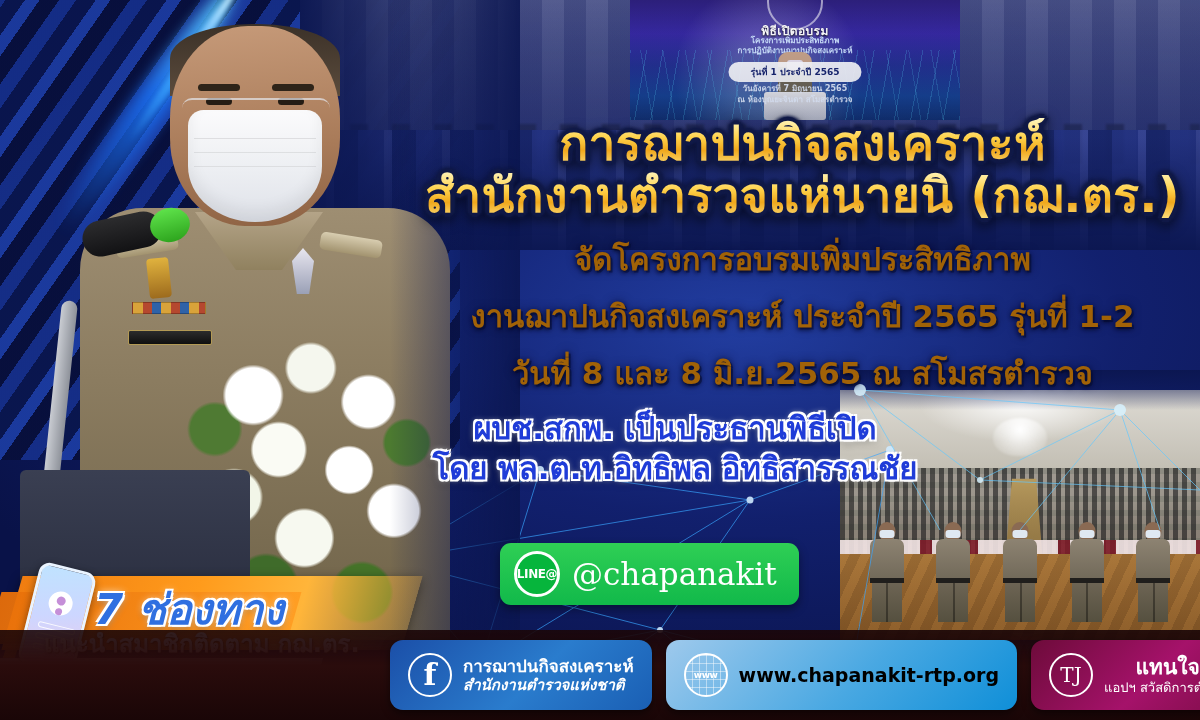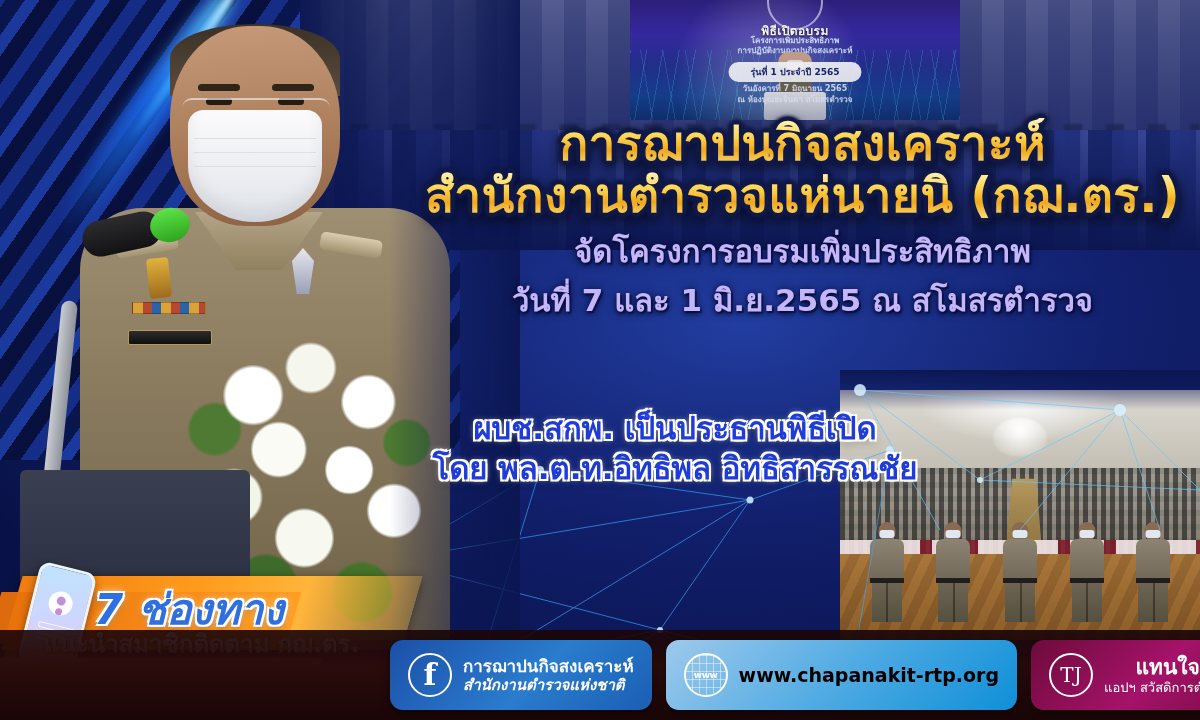--- a/index.html
+++ b/index.html
@@ -208,21 +208,21 @@
   
   .headline{ position:absolute; left:415px; top:118px; width:775px; text-align:center; }
   .h-gold{
     font-size:48px; line-height:1.08; font-weight:bold; letter-spacing:.3px;
     color:#ffd24a;
     background:linear-gradient(180deg,#fff6c2 0%,#ffd24a 38%,#f0a81c 62%,#ffe98e 100%);
     -webkit-background-clip:text; background-clip:text; -webkit-text-fill-color:transparent;
     filter:drop-shadow(0 0 2px #10163f) drop-shadow(2px 2px 0 #111a48) drop-shadow(-2px -2px 0 #111a48)
            drop-shadow(2px -2px 0 #111a48) drop-shadow(-2px 2px 0 #111a48) drop-shadow(0 4px 6px rgba(0,0,0,.55));
   }
-  .h-white{ margin-top:10px; font-size:31px; line-height:1.26; font-weight:bold; color:#c4b5fd;
+  .h-white{ margin-top:18px; font-size:31px; line-height:1.26; font-weight:bold; color:#a16207;
     text-shadow:0 2px 4px rgba(5,8,40,.95), 0 0 10px rgba(10,20,70,.9), 2px 2px 0 rgba(8,14,52,.55);}
 
   .byline{ position:absolute; left:330px; top:408px; width:690px; text-align:center; }
   .by-line{ font-size:31px; line-height:1.3; font-weight:bold; color:#1f3cd8;
     text-shadow:
       -2px -2px 0 #fff, 2px -2px 0 #fff, -2px 2px 0 #fff, 2px 2px 0 #fff,
       0 0 6px rgba(255,255,255,.95), 0 3px 8px rgba(0,0,0,.45);}
 
   
   .line-badge{ position:absolute; left:500px; top:543px; height:62px;
@@ -436,28 +436,33 @@
     <div class="mic-foam"></div>
     <div class="flowers"></div>
     <div class="podium"></div>
   </div>
   <div class="blend-sp"></div>
 
   <div class="headline">
     <div class="h-gold">การฌาปนกิจสงเคราะห์</div>
     <div class="h-gold">สำนักงานตำรวจแห่นายนิ (กฌ.ตร.)</div>
     <div class="h-white">จัดโครงการอบรมเพิ่มประสิทธิภาพ</div>
-    <div class="h-white">วันที่ 7 และ 1 มิ.ย.2565 ณ สโมสรตำรวจ</div>
+    <div class="h-white">งานฌาปนกิจสงเคราะห์ ประจำปี 2565 รุ่นที่ 1-2</div>
+    <div class="h-white">วันที่ 8 และ 8 มิ.ย.2565 ณ สโมสรตำรวจ</div>
   </div>
 
   <div class="byline">
     <div class="by-line">ผบช.สกพ. เป็นประธานพิธีเปิด</div>
     <div class="by-line">โดย พล.ต.ท.อิทธิพล อิทธิสารรณชัย</div>
   </div>
 
+  <div class="line-badge">
+    <div class="line-circle">LINE@</div>
+    <div class="line-handle">@chapanakit</div>
+  </div>
 
   <div class="promo">
     <div class="promo-slash"></div>
     <div class="promo-slash2"></div>
     <div class="promo-orange"></div>
     <div class="promo-orange2"></div>
     <div class="promo-white"></div>
     <div class="promo-phone">
       <div class="avatar"></div>
       <div class="bar b1"></div>

